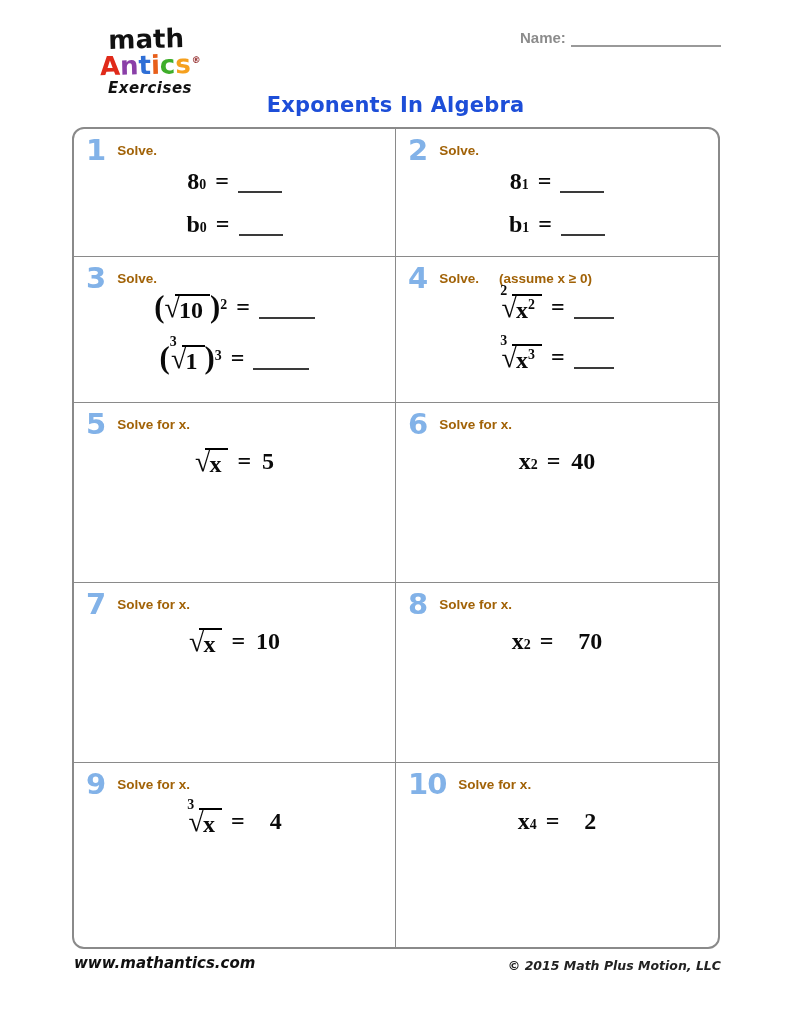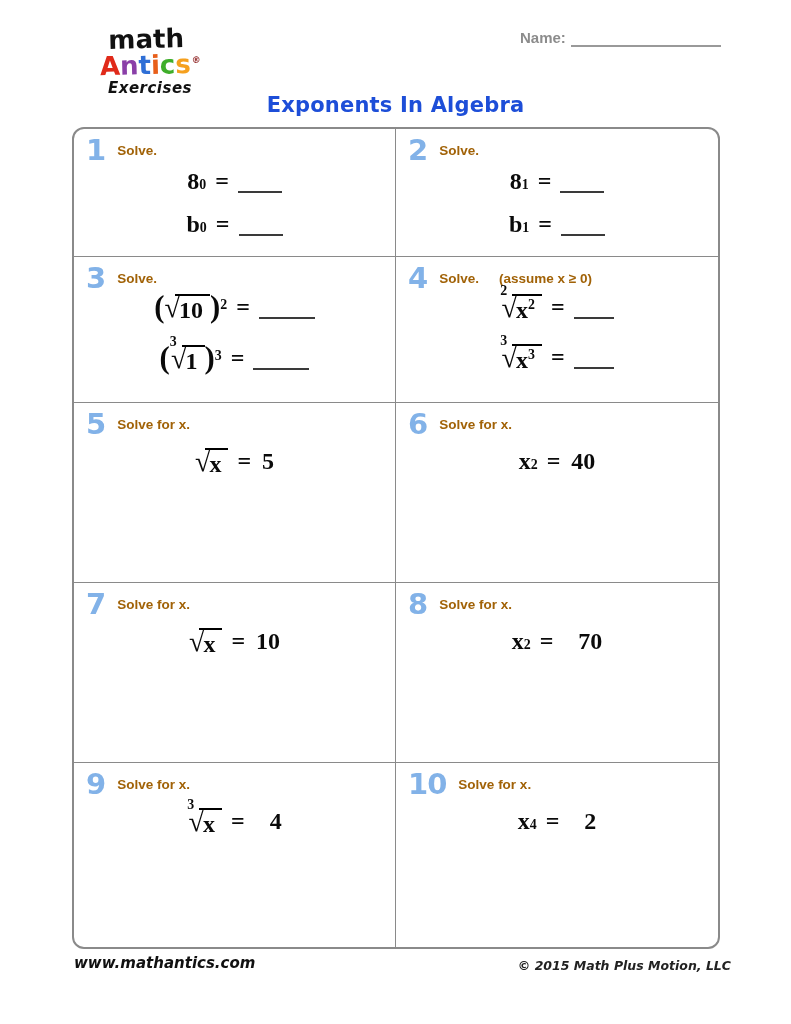--- a/index.html
+++ b/index.html
@@ -52,21 +52,21 @@
   .blank.w40{width:40px;}
   
   .rad{display:inline-block;white-space:nowrap;}
   .rad-idx{display:inline-block;font-size:0.5em;vertical-align:top;transform:translateY(-0.25em);margin-right:-0.42em;position:relative;z-index:2;}
   .rad-sign{display:inline-block;font-size:1.18em;vertical-align:top;line-height:1;}
   .radicand{display:inline-block;border-top:2.5px solid #000;margin-left:-5px;padding:1px 7px 0 4px;vertical-align:top;line-height:1.12;}
   .paren{font-size:1.28em;line-height:1;align-self:center;transform:translateY(-0.05em);}
   sup.outer{transform:translateY(-0.45em);}
   
   .footer-site{position:absolute;left:74px;top:954px;font-size:15px;font-weight:800;font-style:italic;font-family:"DejaVu Sans",sans-serif;}
-  .footer-copy{position:absolute;right:60px;top:958px;font-size:12.5px;font-style:italic;font-weight:600;color:#222;font-family:"DejaVu Sans",sans-serif;}
+  .footer-copy{position:absolute;right:70px;top:958px;font-size:12.5px;font-style:italic;font-weight:600;color:#222;font-family:"DejaVu Sans",sans-serif;}
 </style>
 </head>
 <body>
 
 <div class="logo">
   <div class="logo-line1"><span>math</span><span class="sp"></span><span style="color: rgb(224, 42, 26);">A</span><span style="color: rgb(138, 63, 168);">n</span><span style="color: rgb(47, 111, 214);">t</span><span style="color: rgb(232, 95, 26);">i</span><span style="color: rgb(63, 174, 42);">c</span><span style="color: rgb(245, 160, 30);">s</span><span class="logo-reg" style="color:#8a1a1a">®</span>
   </div>
   <div class="logo-sub">Exercises</div>
 </div>
 

